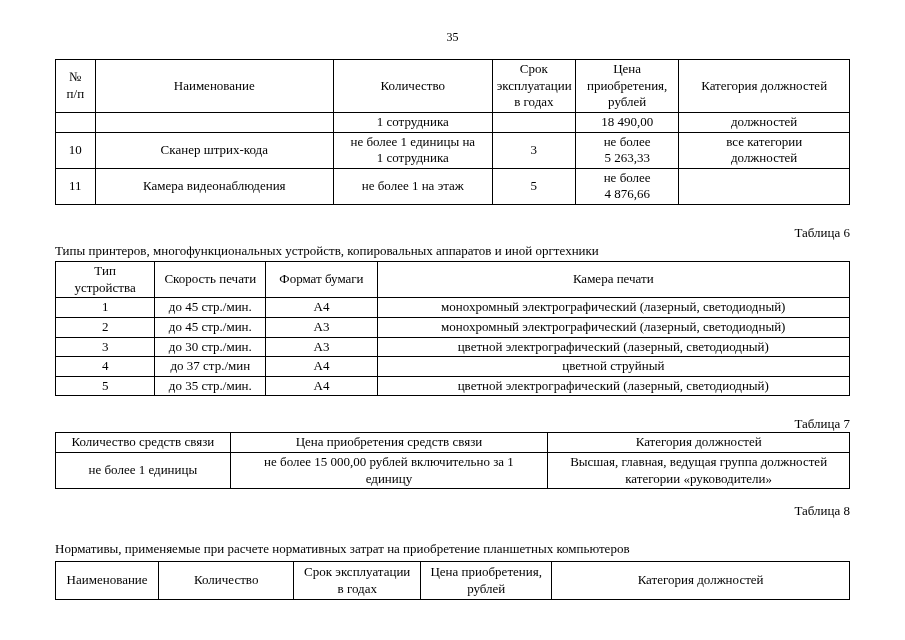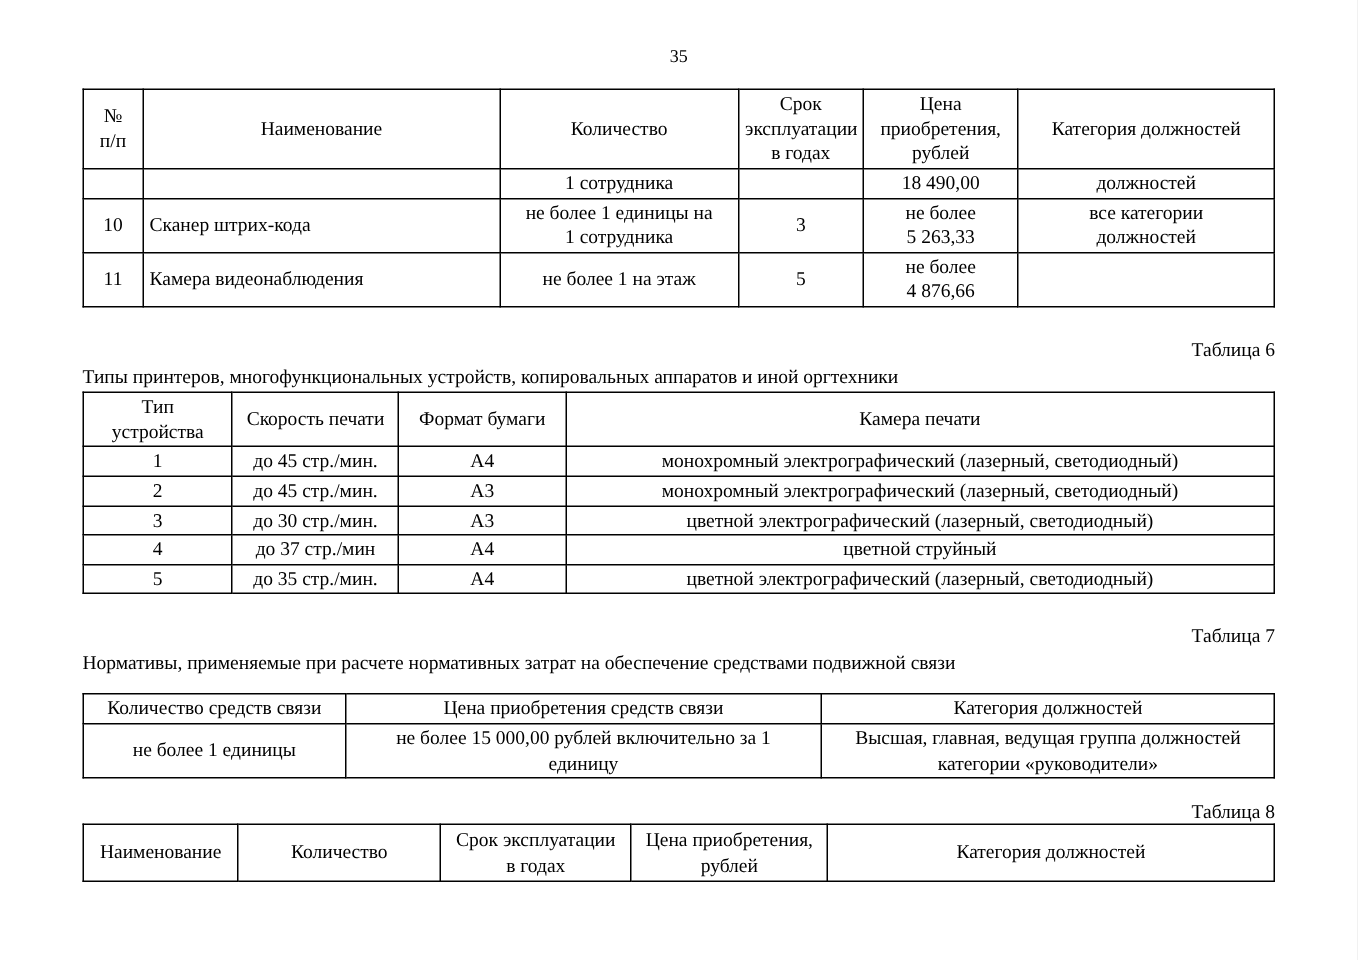--- a/index.html
+++ b/index.html
@@ -13,21 +13,21 @@
   table {
     border-collapse: collapse; width: 100%; table-layout: fixed;
     font-size: 13px;
   }
   th, td {
     border: 1px solid #000; padding: 1px 4px;
     text-align: center; vertical-align: middle;
     font-weight: normal; white-space: pre-line; line-height: 1.28;
     overflow: hidden;
   }
-  .tbl-equipment tbody td:nth-child(2) { text-align: left; }
+  .tbl-equipment tbody td:nth-child(2) { text-align: center; }
   .tbl-equipment th { height: 50px; }
   .table-label { text-align: right; font-size: 13px; }
   .table-title { font-size: 13px; }
   .gap-lg { margin-top: 20px; }
   .gap-md { margin-top: 14px; }
   .gap-sm { margin-top: 2px; }
   .mb-md { margin-bottom: 12px; }
   .mb-lg { margin-bottom: 26px; }
   .tbl-tablets th { height: 38px; }
 </style>
@@ -140,21 +140,20 @@
         <tr>
           <td>5</td>
           <td>до 35 стр./мин.</td>
           <td>А4</td>
           <td>цветной электрографический (лазерный, светодиодный)</td>
         </tr>
       </tbody>
     </table>
 
   <div class="table-label gap-lg">Таблица 7</div>
-  <div class="table-title gap-sm mb-md">Нормативы, применяемые при расчете нормативных затрат на обеспечение средствами подвижной связи</div>
   <table class="tbl-mobile">
     <colgroup>
       <col style="width:22%">
         <col style="width:40%">
         <col style="width:38%">
     </colgroup>
   <thead>
         <tr>
           <th>Количество средств связи</th>
           <th>Цена приобретения средств связи</th>
@@ -166,20 +165,21 @@
           <td>не более 1 единицы</td>
           <td>не более 15 000,00 рублей включительно за 1
 единицу</td>
           <td>Высшая, главная, ведущая группа должностей
 категории «руководители»</td>
         </tr>
       </tbody>
     </table>
 
   <div class="table-label gap-md">Таблица 8</div>
+  <div class="table-title mb-lg" style="margin-top:22px; margin-bottom:4px;">Нормативы, применяемые при расчете нормативных затрат на приобретение планшетных компьютеров</div>
   <table class="tbl-tablets">
     <colgroup>
       <col style="width:13%">
         <col style="width:17%">
         <col style="width:16%">
         <col style="width:16.5%">
         <col style="width:37.5%">
     </colgroup>
   <thead>
         <tr>

